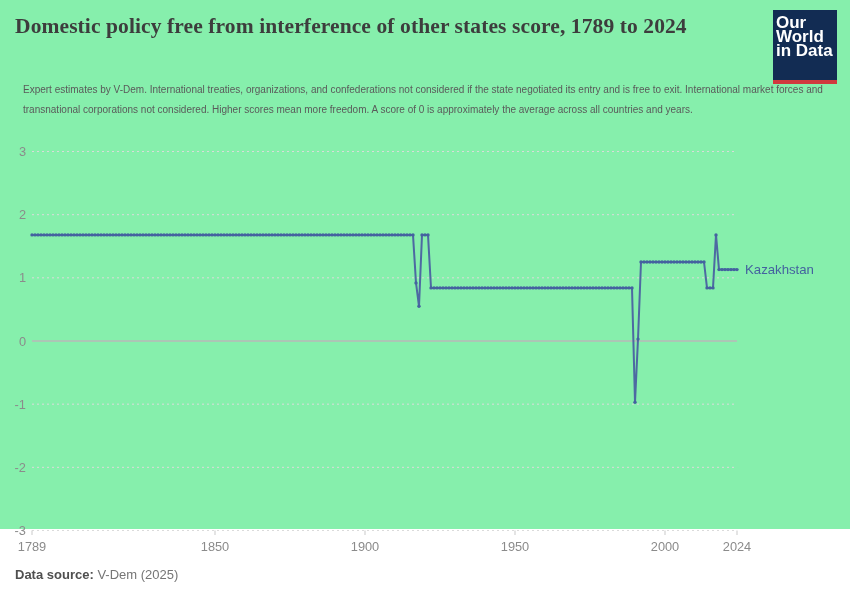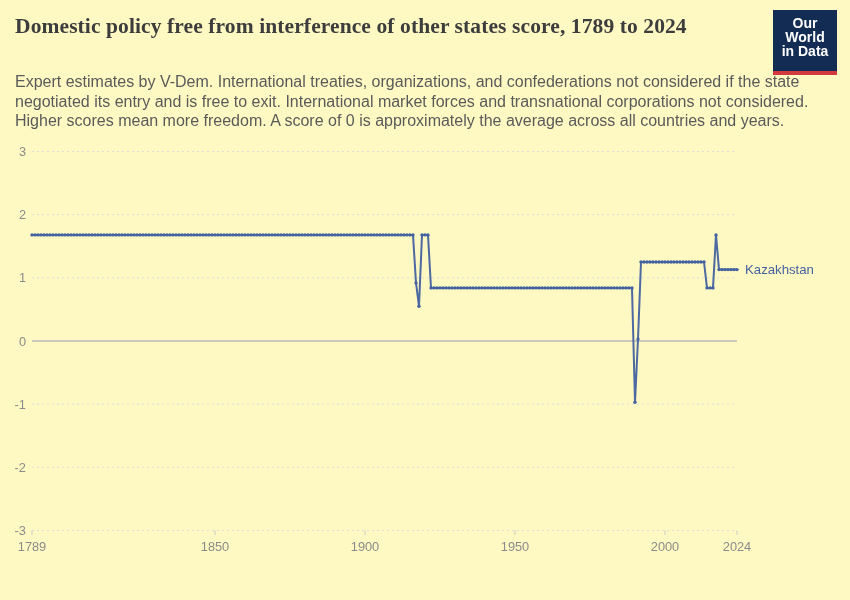--- a/index.html
+++ b/index.html
@@ -1,32 +1,32 @@
 <!DOCTYPE html>
 <html><head>
 <meta charset="utf-8">
 <style>
   html,body { margin:0; padding:0; background:#fff; }
   body { width:850px; height:600px; position:relative; font-family:"Liberation Sans",sans-serif; overflow:hidden; }
-  .canvas { position:absolute; left:0; top:0; width:850px; height:600px; background:#fef9c3; }
+  .canvas { position:absolute; left:0; top:0; width:850px; height:529px; background:#86efac; }
 
   .title {
     position:absolute; left:15px; top:11px; width:710px; margin:0;
     font-family:"Liberation Serif", serif; font-weight:700;
     font-size:21.5px; line-height:30px; color:#3d3d3d; letter-spacing:0.1px;
   }
   .subtitle {
-    position:absolute; left:15px; top:72px; width:828px; margin:0;
-    font-size:16px; line-height:19.5px; color:#5a5a5a;
+    position:absolute; left:15px; top:72px; width:828px; margin:8px;
+    font-size:10px; line-height:19.5px; color:#5a5a5a;
   }
   .logo {
     position:absolute; right:13px; top:10px; width:64px;
-    box-sizing:border-box; padding:6px 3px 13px;
-    text-align:center; color:#fff; font-weight:700;
-    font-size:14px; line-height:14px; cursor:pointer;
+    box-sizing:border-box; padding:6px 3px 22px;
+    color:#fff; font-weight:700;
+    font-size:17px; line-height:14px; cursor:pointer;
   }
   svg.chart { position:absolute; left:0; top:0; }
   svg text { font-family:"Liberation Sans", sans-serif; }
 
   .footer {
     position:absolute; left:15px; top:567px; width:820px;
     display:flex; justify-content:space-between; align-items:flex-start;
     font-size:13px; color:#757575;
   }
   .footer .ds strong { color:#4f4f4f; font-weight:700; }
@@ -307,15 +307,16 @@
       <circle cx="722.0" cy="269.6" r="1.7" fill="#44629f"></circle>
       <circle cx="725.0" cy="269.6" r="1.7" fill="#44629f"></circle>
       <circle cx="728.0" cy="269.6" r="1.7" fill="#44629f"></circle>
       <circle cx="731.0" cy="269.6" r="1.7" fill="#44629f"></circle>
       <circle cx="734.0" cy="269.6" r="1.7" fill="#44629f"></circle>
       <circle cx="737.0" cy="269.6" r="1.7" fill="#44629f"></circle>
       <text x="745" y="274.1179" font-size="13.2" fill="#44629f">Kazakhstan</text>
     </svg>
 
   <div class="footer">
+    <div class="ds"><strong>Data source:</strong> <span>V-Dem (2025)</span></div>
   </div>
 
 </div>
 
 </body></html>

